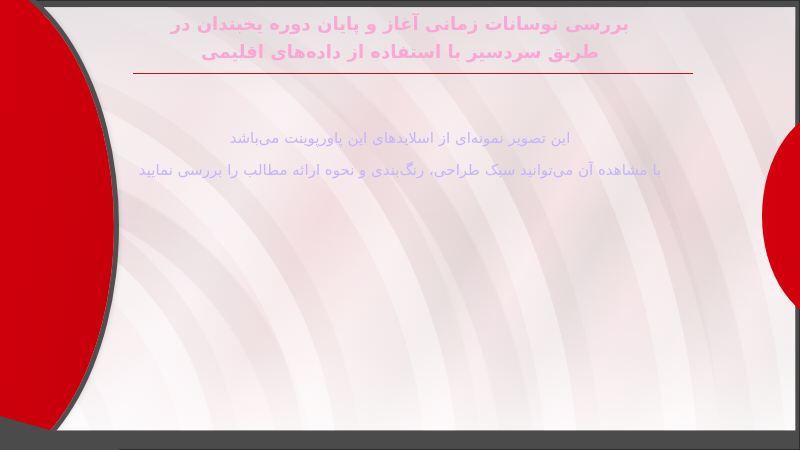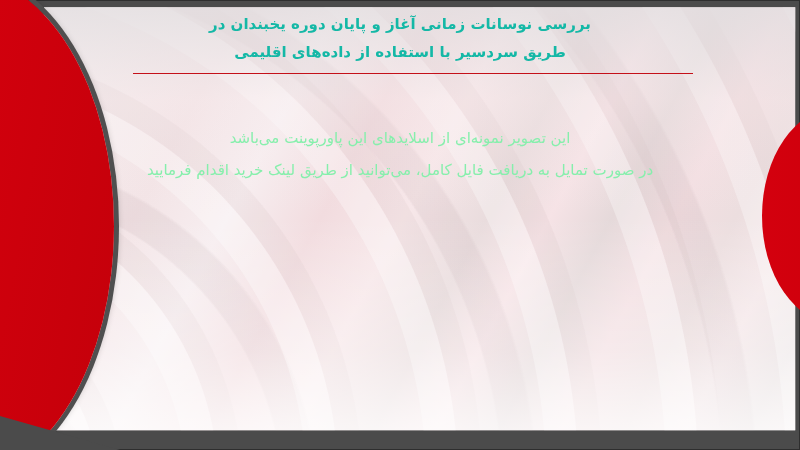--- a/index.html
+++ b/index.html
@@ -142,22 +142,22 @@
 
   
   .title-block {
     position: absolute;
     left: 100px;
     top: 10px;
     width: 600px;
     text-align: center;
   }
   .title-line {
-    color: #14b8a6;
-    font-size: 15px;
+    color: #f9a8d4;
+    font-size: 18px;
     font-weight: bold;
     line-height: 28px;
     letter-spacing: 0px;
     white-space: nowrap;
     direction: rtl;
   }
   .title-rule {
     position: absolute;
     left: 133px;
     top: 73px;
@@ -169,21 +169,21 @@
   
   .body-block {
     position: absolute;
     left: 60px;
     top: 122px;
     width: 680px;
     text-align: center;
     direction: rtl;
   }
   .body-line {
-    color: #86efac;
+    color: #c4b5fd;
     font-size: 15px;
     line-height: 32px;
     white-space: nowrap;
   }
 
   
   .bottom-wedge {
     position: absolute;
     left: 0;
     bottom: 0;
@@ -211,16 +211,16 @@
 
   <div class="title-block">
     <div class="title-line">بررسی نوسانات زمانی آغاز و پایان دوره یخبندان در</div>
     <div class="title-line">طریق سردسیر با استفاده از داده‌های اقلیمی</div>
   </div>
 
   <div class="title-rule"></div>
 
   <div class="body-block">
     <div class="body-line">این تصویر نمونه‌ای از اسلایدهای این پاورپوینت می‌باشد</div>
-    <div class="body-line">در صورت تمایل به دریافت فایل کامل، می‌توانید از طریق لینک خرید اقدام فرمایید</div>
+    <div class="body-line">با مشاهده آن می‌توانید سبک طراحی، رنگ‌بندی و نحوه ارائه مطالب را بررسی نمایید</div>
   </div>
 
 </div>
 
 </body></html>

